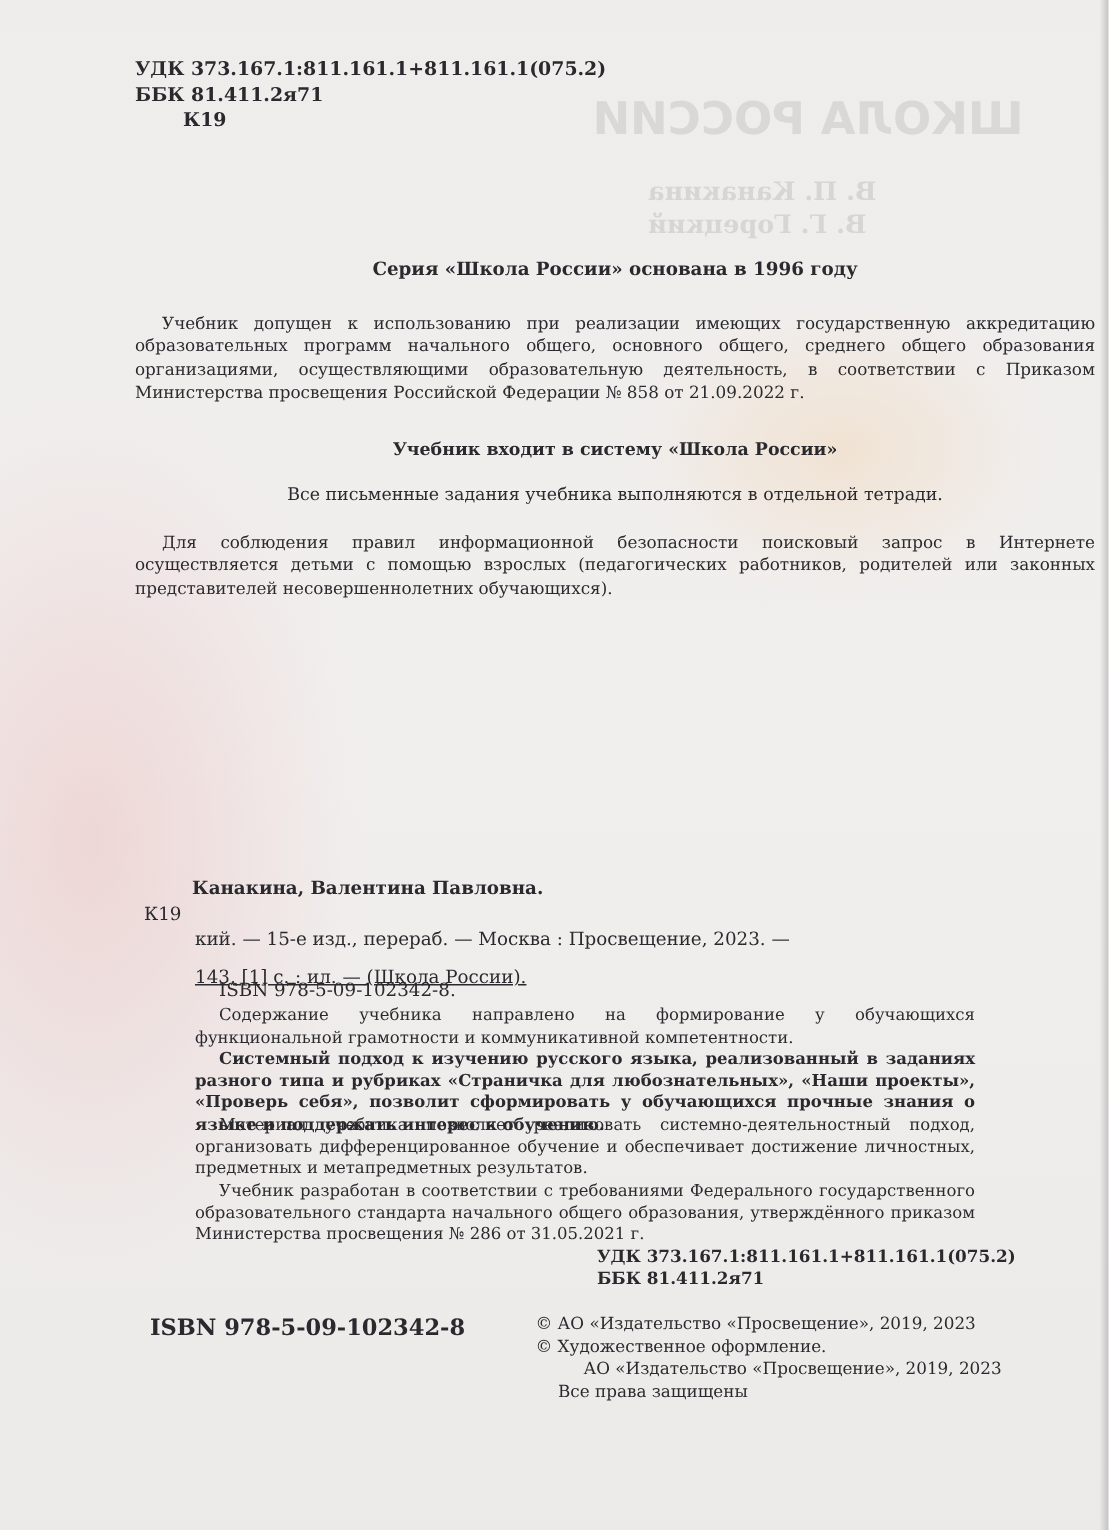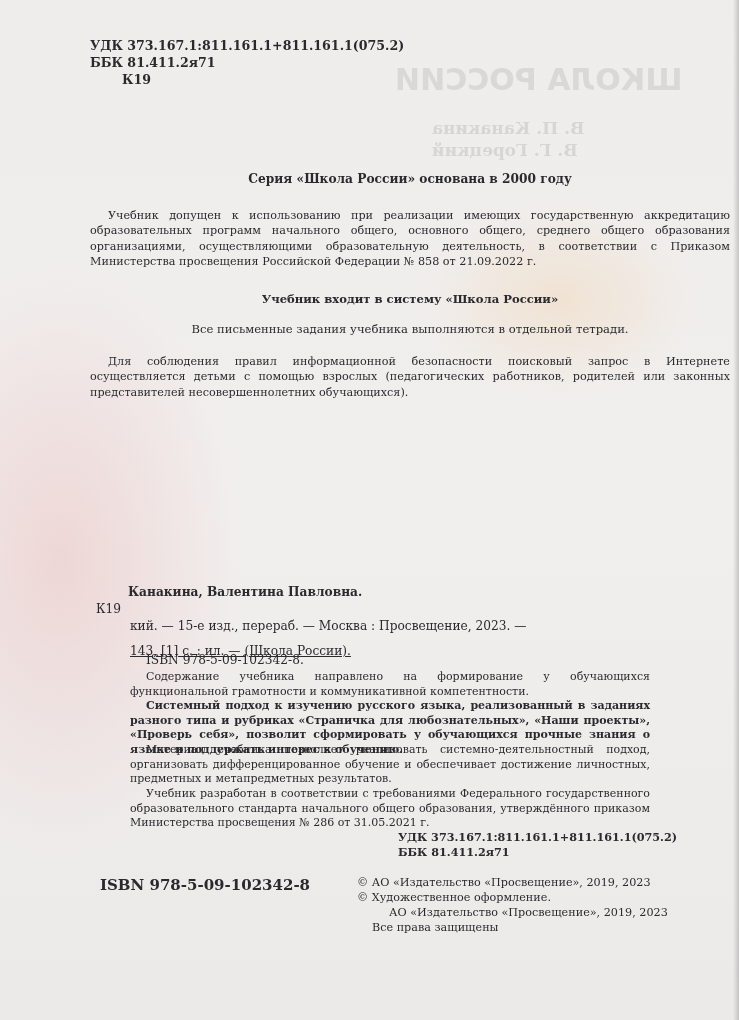--- a/index.html
+++ b/index.html
@@ -24,21 +24,21 @@
   <div class="edge"></div>
 
   <div class="ghost" style="left:395px;top:62px;font-size:30px;">ШКОЛА РОССИИ</div>
   <div class="ghost-serif" style="left:432px;top:118px;font-size:17px;">В. П. Канакина</div>
   <div class="ghost-serif" style="left:432px;top:140px;font-size:17px;">В. Г. Горецкий</div>
 
   <div class="t bold" style="left:90px;top:38px;font-size:12.6px;">УДК  373.167.1:811.161.1+811.161.1(075.2)</div>
   <div class="t bold" style="left:90px;top:55px;font-size:12.6px;">ББК  81.411.2я71</div>
   <div class="t bold" style="left:122px;top:72px;font-size:12.6px;">К19</div>
 
-  <div class="t bold center" style="left:90px;width:640px;top:172px;font-size:12.2px;">Серия  «Школа России»  основана  в  2000  году</div>
+  <div class="t bold center" style="left:90px;width:640px;top:172px;font-size:12.2px;">Серия  «Школа России»  основана  в  1996  году</div>
 
   <div class="para" style="left:90px;width:640px;top:208px;">Учебник допущен к использованию при реализации имеющих государственную аккредитацию образовательных программ начального общего, основного общего, среднего общего образования организациями, осуществляющими образовательную деятельность, в соответствии с Приказом Министерства просвещения Российской Федерации № 858 от 21.09.2022 г.</div>
 
   <div class="t bold center" style="left:90px;width:640px;top:292px;font-size:11.6px;">Учебник  входит  в  систему  «Школа России»</div>
   <div class="t center" style="left:90px;width:640px;top:322px;font-size:11.6px;">Все  письменные  задания  учебника  выполняются  в  отдельной  тетради.</div>
 
   <div class="para" style="left:90px;width:640px;top:354px;">Для соблюдения правил информационной безопасности поисковый запрос в Интернете осуществляется детьми с помощью взрослых (педагогических работников, родителей или законных представителей несовершеннолетних обучающихся).</div>
 
   <div class="t bold" style="left:128px;top:585px;font-size:12.2px;">Канакина, Валентина Павловна.</div>
   <div class="t" style="left:96px;top:602px;font-size:12.2px;">К19</div>

